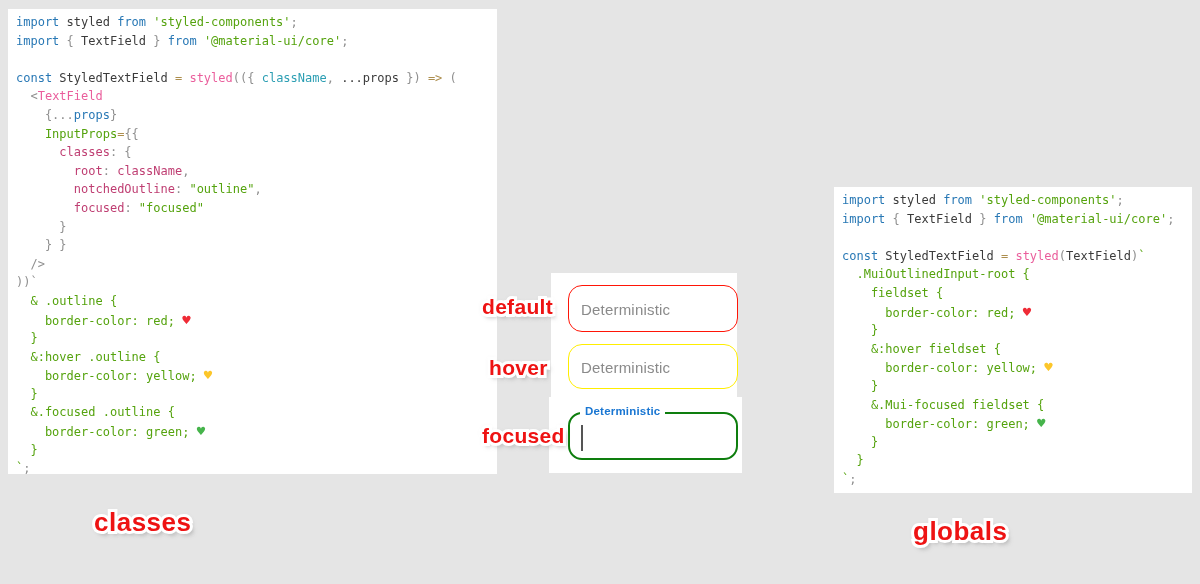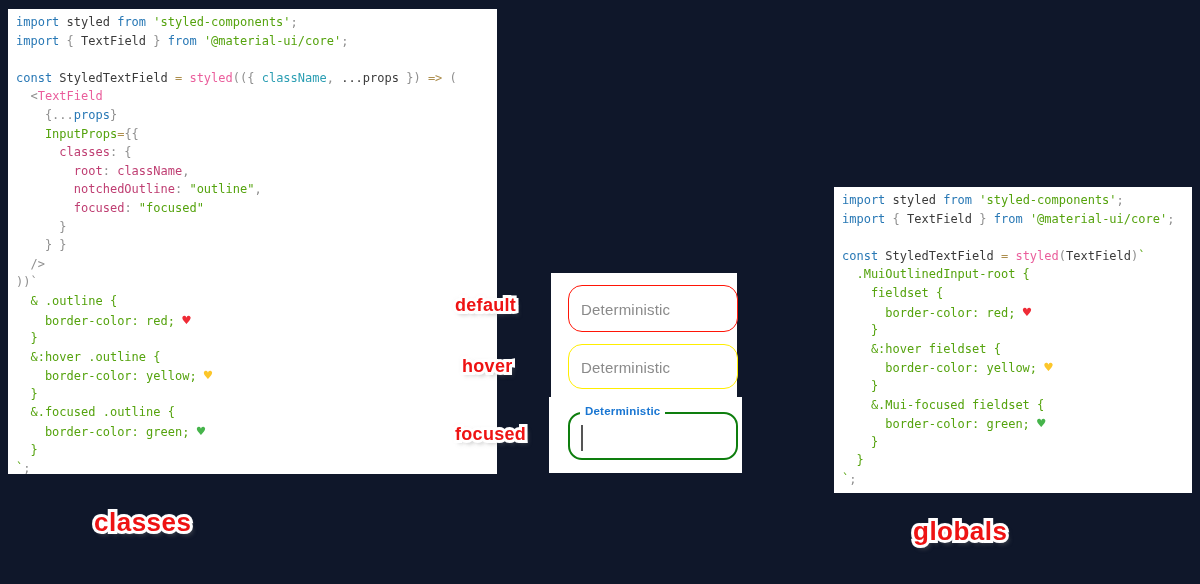--- a/index.html
+++ b/index.html
@@ -1,16 +1,16 @@
 <!DOCTYPE html>
 <html><head>
 <meta charset="utf-8">
 <style>
   html,body{margin:0;padding:0;background:#000;}
-  .stage{position:relative;width:1200px;height:584px;background:#0f172a;overflow:hidden;
+  .stage{position:relative;width:1200px;height:584px;background:#e5e5e5;overflow:hidden;
          font-family:"Liberation Sans",sans-serif;}
 
   
   .code-panel{position:absolute;background:#fff;overflow:hidden;}
   .code-panel.left{left:8px;top:9px;width:489px;height:465px;}
   .code-panel.right{left:834px;top:187px;width:358px;height:306px;}
   .code{font-family:"DejaVu Sans Mono",monospace;font-size:12px;line-height:18.6px;
         white-space:pre;padding:4px 0 0 8px;color:#3b3b3b;}
   .code .cl{height:18.6px;}
   .tk-kw{color:#2878b5;}
@@ -41,21 +41,21 @@
   .tf-float{position:absolute;left:10px;top:-9px;background:#fff;padding:0 5px;
             font-size:11.5px;font-weight:bold;letter-spacing:.2px;}
   .caret{position:absolute;left:11px;top:11px;width:1.5px;height:26px;background:#555;}
 
   
   .annot{position:absolute;font-weight:bold;color:#ee1313;z-index:5;
          letter-spacing:.3px;}
   .annot::before{content:attr(data-text);position:absolute;left:0;top:0;z-index:-1;
          color:#ee1313;-webkit-text-stroke:6px #ffffff;
          text-shadow:0 0 4px rgba(170,170,170,.75), 3px 4px 4px rgba(120,120,120,.55);}
-  .annot.state{font-size:18px;}
+  .annot.state{font-size:21px;margin-left:27px;}
   .annot.caption{font-size:26px;letter-spacing:.5px;}
   .annot#lbl-default{left:455px;top:295px;}
   .annot#lbl-hover{left:462px;top:356px;text-align:right;}
   .annot#lbl-focused{left:455px;top:424px;}
   .annot#lbl-classes{left:94px;top:507px;}
   .annot#lbl-globals{left:913px;top:516px;}
 </style>
 </head>
 <body>
 

